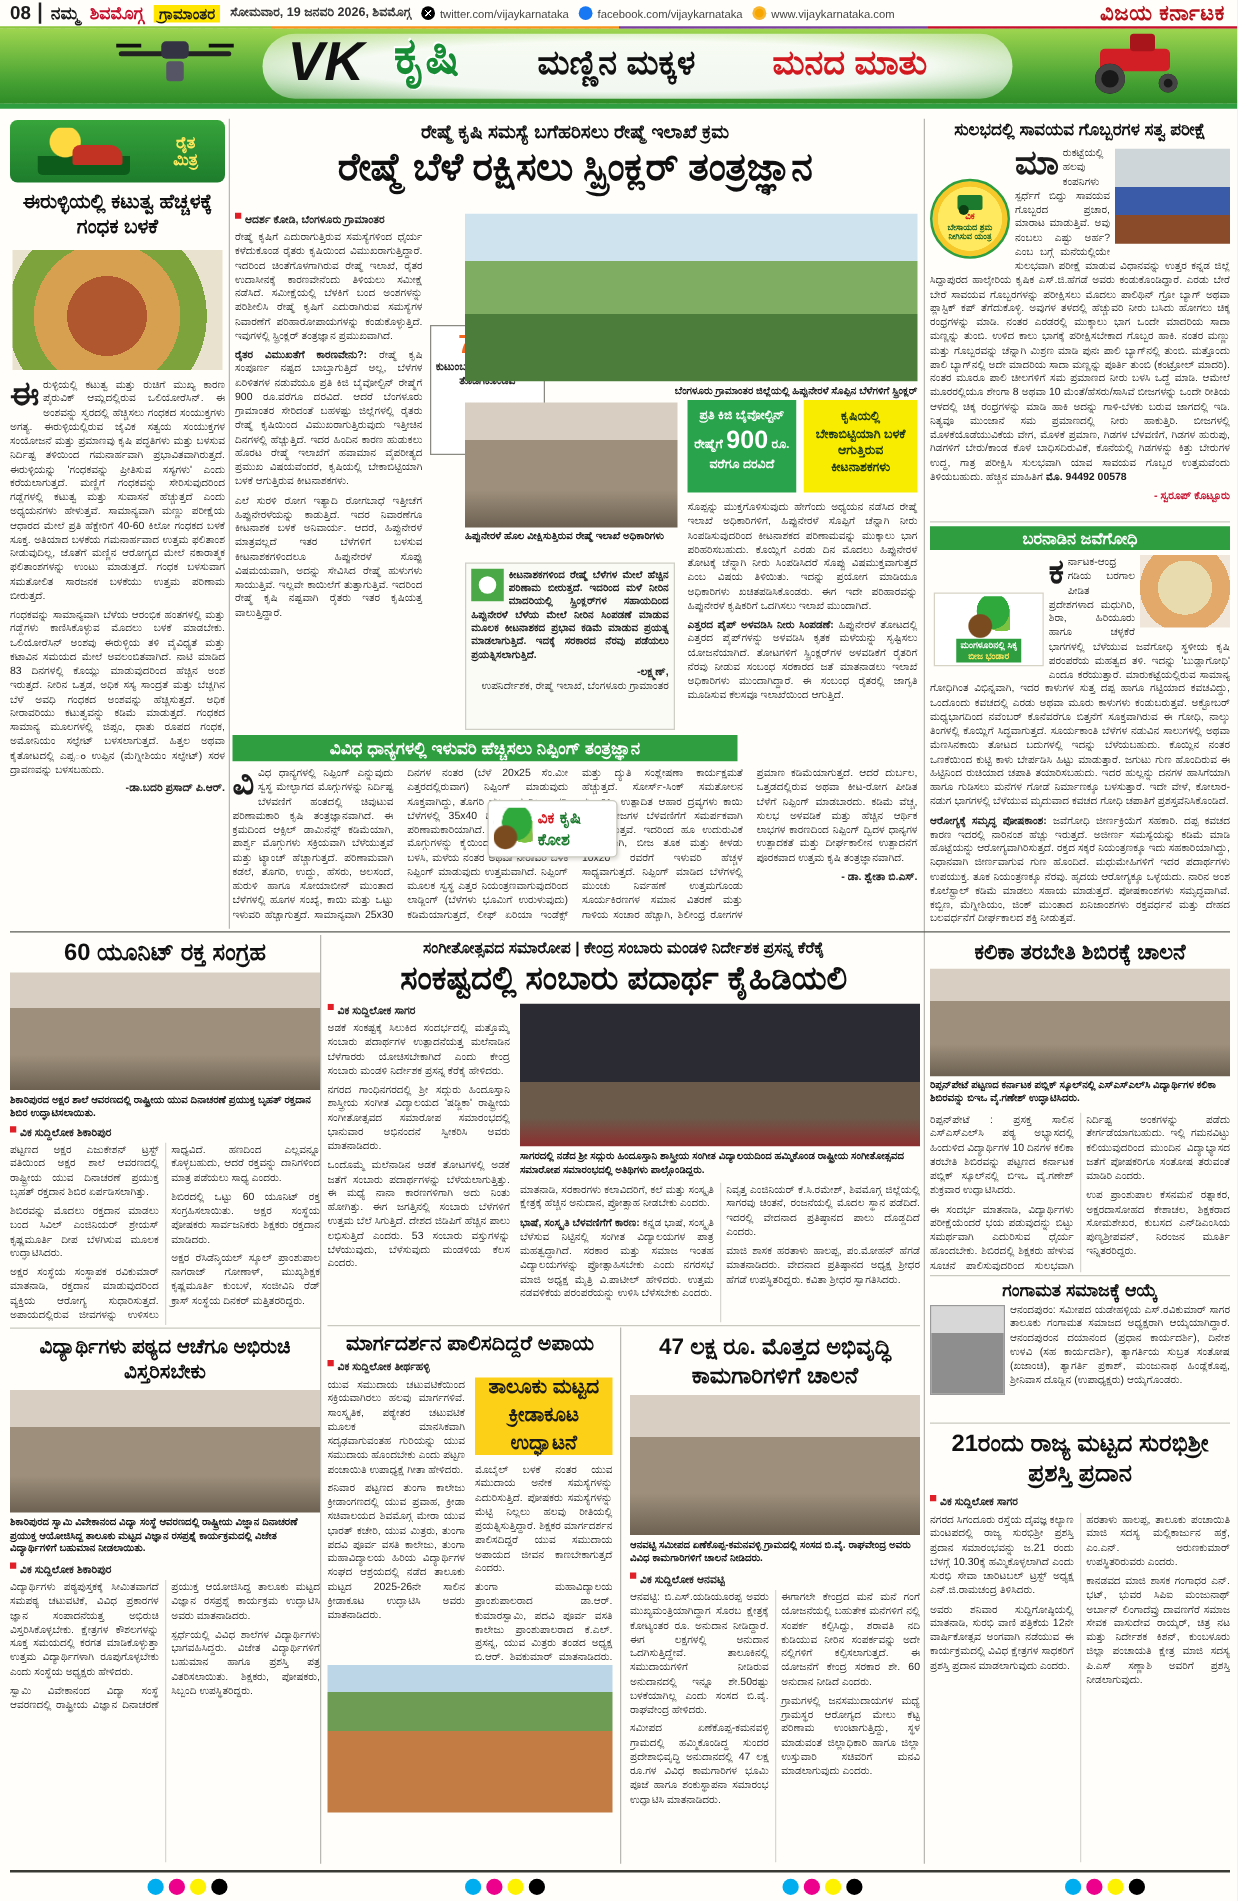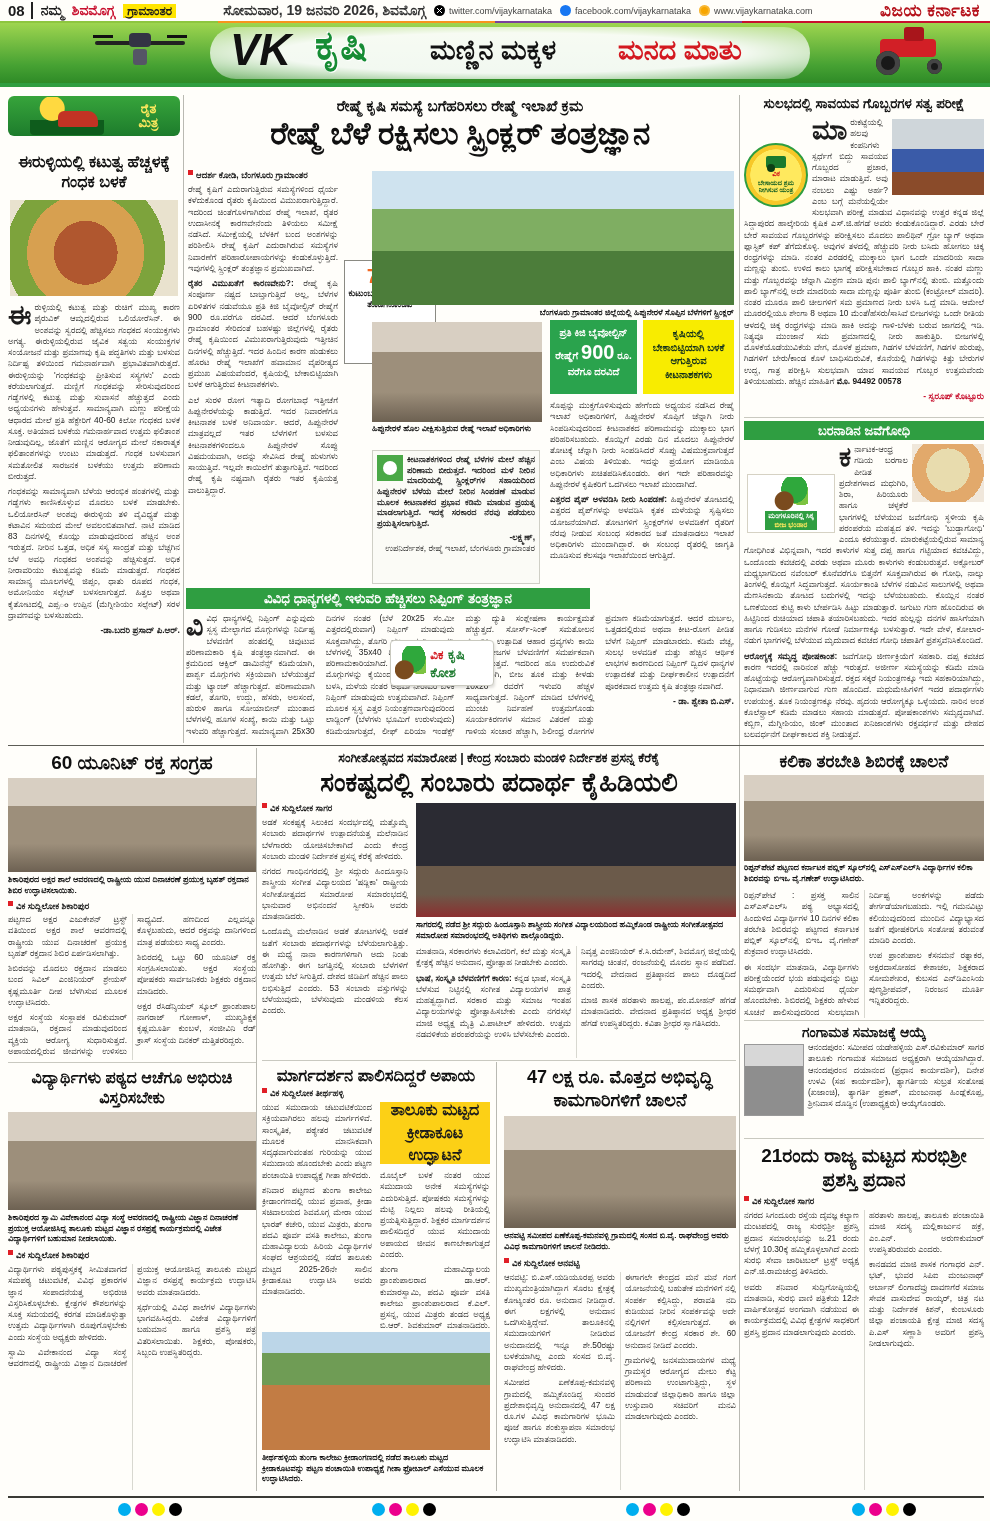--- a/index.html
+++ b/index.html
@@ -5,21 +5,21 @@
   html,body{margin:0;padding:0;background:#e8e8e4;}
   #page{position:relative;width:990px;height:1521px;background:#fffefa;margin:0 auto;
         font-family:"Liberation Sans","DejaVu Sans",sans-serif;color:#1b1b1b;overflow:hidden;}
   .abs{position:absolute;}
   
   .topstrip{left:0;top:0;width:990px;height:21px;display:flex;align-items:center;gap:8px;padding-left:8px;box-sizing:border-box;}
   .pgno{font-size:15px;font-weight:bold;border-right:2px solid #222;padding-right:6px;}
   .regpre{font-size:14px;font-weight:bold;}
   .regname{font-size:14px;font-weight:bold;color:#c8102e;}
   .regtag{font-size:12px;font-weight:bold;background:#ffe500;padding:0 4px;}
-  .dateline{font-size:14px;color:#333;font-weight:bold;margin-left:39px;}
+  .dateline{font-size:10px;color:#333;font-weight:bold;}
   .soc{display:flex;align-items:center;gap:4px;font-size:9px;color:#444;}
   .ic{width:11px;height:11px;border-radius:50%;display:inline-block;}
   .ic.x{background:#000;position:relative;}
   .ic.x::after{content:"";position:absolute;left:3px;top:3px;width:5px;height:5px;
      background:linear-gradient(45deg,transparent 44%,#fff 44% 56%,transparent 56%),linear-gradient(-45deg,transparent 44%,#fff 44% 56%,transparent 56%);}
   .ic.fb{background:#1877f2;}
   .ic.gl{background:#f7a600;box-shadow:inset 0 0 0 2px #fff3;}
   .brand{margin-left:auto;margin-right:10px;font-size:17px;font-weight:bold;color:#b5121b;letter-spacing:.5px;}
   .colorrule{left:0;top:21px;width:990px;height:2px;
      background:linear-gradient(90deg,#8dc63f 0 22%,#f7941d 22% 50%,#7b3f9d 50% 75%,#c8102e 75% 100%);}
@@ -148,21 +148,21 @@
         <div class="w2"></div>
       </div>
   </div>
 
   <div class="abs vr" style="left:183px;top:95px;height:648px;"></div>
   <div class="abs vr" style="left:739px;top:95px;height:1396px;"></div>
   <div class="abs vr" style="left:256px;top:748px;height:743px;"></div>
   <div class="abs vr" style="left:496px;top:1062px;height:429px;"></div>
   <div class="abs hr" style="left:8px;top:745px;width:976px;"></div>
 
-  <div class="abs badge-rm" style="left:8px;top:96px;width:172px;height:40px;">
+  <div class="abs badge-rm" style="left:8px;top:96px;width:172px;height:50px;">
     <div class="rm-art">
         <div class="rm-ox"></div>
       </div>
     <div class="rm-txt">
         <div>ರೈತ</div>
         <div>ಮಿತ್ರ</div>
       </div>
   </div>
   <div class="abs hl ctr" style="left:8px;top:152px;width:172px;font-size:16px;line-height:1.25;">ಈರುಳ್ಳಿಯಲ್ಲಿ ಕಟುತ್ವ ಹೆಚ್ಚಳಕ್ಕೆ ಗಂಧಕ ಬಳಕೆ</div>
   <div class="abs ph-onion" style="left:10px;top:200px;width:168px;height:96px;"></div>
@@ -305,21 +305,20 @@
   <div class="abs bt" style="left:262px;top:1102px;width:110px;height:226px;">
     <p>ಯುವ ಸಮುದಾಯ ಚಟುವಟಿಕೆಯಿಂದ ಸಕ್ರಿಯವಾಗಿರಲು ಹಲವು ಮಾರ್ಗಗಳಿವೆ. ಸಾಂಸ್ಕೃತಿಕ, ಪಠ್ಯೇತರ ಚಟುವಟಿಕೆ ಮೂಲಕ ಮಾನಸಿಕವಾಗಿ ಸದೃಢವಾಗುವಂತಹ ಗುರಿಯನ್ನು ಯುವ ಸಮುದಾಯ ಹೊಂದಬೇಕು ಎಂದು ಪಟ್ಟಣ ಪಂಚಾಯಿತಿ ಉಪಾಧ್ಯಕ್ಷೆ ಗೀತಾ ಹೇಳಿದರು.</p>
     <p>ಶನಿವಾರ ಪಟ್ಟಣದ ತುಂಗಾ ಕಾಲೇಜು ಕ್ರೀಡಾಂಗಣದಲ್ಲಿ ಯುವ ಪ್ರವಾಹ, ಕ್ರೀಡಾ ಸಚಿವಾಲಯದ ಶಿವಮೊಗ್ಗ ಮೇರಾ ಯುವ ಭಾರತ್ ಕಚೇರಿ, ಯುವ ಮಿತ್ರರು, ತುಂಗಾ ಪದವಿ ಪೂರ್ವ ವಸತಿ ಕಾಲೇಜು, ತುಂಗಾ ಮಹಾವಿದ್ಯಾಲಯ ಹಿರಿಯ ವಿದ್ಯಾರ್ಥಿಗಳ ಸಂಘದ ಆಶ್ರಯದಲ್ಲಿ ನಡೆದ ತಾಲೂಕು ಮಟ್ಟದ 2025-26ನೇ ಸಾಲಿನ ಕ್ರೀಡಾಕೂಟ ಉದ್ಘಾಟಿಸಿ ಅವರು ಮಾತನಾಡಿದರು.</p>
   </div>
   <div class="abs ybox" style="left:380px;top:1102px;width:110px;height:62px;">ತಾಲೂಕು ಮಟ್ಟದ ಕ್ರೀಡಾಕೂಟ ಉದ್ಘಾಟನೆ</div>
   <div class="abs bt" style="left:380px;top:1170px;width:110px;height:158px;">
     <p>ಮೊಬೈಲ್ ಬಳಕೆ ನಂತರ ಯುವ ಸಮುದಾಯ ಅನೇಕ ಸಮಸ್ಯೆಗಳನ್ನು ಎದುರಿಸುತ್ತಿದೆ. ಪೋಷಕರು ಸಮಸ್ಯೆಗಳನ್ನು ಮೆಟ್ಟಿ ನಿಲ್ಲಲು ಹಲವು ರೀತಿಯಲ್ಲಿ ಪ್ರಯತ್ನಿಸುತ್ತಿದ್ದಾರೆ. ಶಿಕ್ಷಕರ ಮಾರ್ಗದರ್ಶನ ಪಾಲಿಸದಿದ್ದರೆ ಯುವ ಸಮುದಾಯ ಅಪಾಯದ ಜೀವನ ಕಾಣಬೇಕಾಗುತ್ತದೆ ಎಂದರು.</p>
     <p>ತುಂಗಾ ಮಹಾವಿದ್ಯಾಲಯ ಪ್ರಾಂಶುಪಾಲರಾದ ಡಾ.ಆರ್. ಕುಮಾರಸ್ವಾಮಿ, ಪದವಿ ಪೂರ್ವ ವಸತಿ ಕಾಲೇಜು ಪ್ರಾಂಶುಪಾಲರಾದ ಕೆ.ಎಲ್. ಪ್ರಸನ್ನ, ಯುವ ಮಿತ್ರರು ತಂಡದ ಅಧ್ಯಕ್ಷ ಬಿ.ಆರ್. ಶಿವಕುಮಾರ್ ಮಾತನಾಡಿದರು. ತುಂಗಾ ಕಾಲೇಜು ಹಿರಿಯ ವಿದ್ಯಾರ್ಥಿಗಳ ಸಂಘದ ಅಧ್ಯಕ್ಷ ಯುವರಾಜ್ ಕಬ್ಬೆ, ದೈಹಿಕ ಶಿಕ್ಷಣ ನಿರ್ದೇಶಕ ಡಾ.ಸುಜನ್ ಇದ್ದರು.</p>
   </div>
   <div class="abs ph-ground" style="left:262px;top:1332px;width:228px;height:118px;"></div>
-  <div class="abs cap" style="left:262px;top:1453px;width:228px;">ತೀರ್ಥಹಳ್ಳಿಯ ತುಂಗಾ ಕಾಲೇಜು ಕ್ರೀಡಾಂಗಣದಲ್ಲಿ ನಡೆದ ತಾಲೂಕು ಮಟ್ಟದ ಕ್ರೀಡಾಕೂಟವನ್ನು ಪಟ್ಟಣ ಪಂಚಾಯಿತಿ ಉಪಾಧ್ಯಕ್ಷೆ ಗೀತಾ ಫ್ರೋಬಾಲ್ ಎಸೆಯುವ ಮೂಲಕ ಉದ್ಘಾಟಿಸಿದರು.</div>
 
   <div class="abs hl ctr" style="left:504px;top:1066px;width:232px;font-size:18px;line-height:1.25;">47 ಲಕ್ಷ ರೂ. ಮೊತ್ತದ ಅಭಿವೃದ್ಧಿ ಕಾಮಗಾರಿಗಳಿಗೆ ಚಾಲನೆ</div>
   <div class="abs ph-people" style="left:504px;top:1116px;width:232px;height:112px;"></div>
   <div class="abs cap" style="left:504px;top:1231px;width:232px;">ಆನವಟ್ಟಿ ಸಮೀಪದ ಏಣೆಕೊಪ್ಪ-ಕಮನವಳ್ಳಿ ಗ್ರಾಮದಲ್ಲಿ ಸಂಸದ ಬಿ.ವೈ. ರಾಘವೇಂದ್ರ ಅವರು ವಿವಿಧ ಕಾಮಗಾರಿಗಳಿಗೆ ಚಾಲನೆ ನೀಡಿದರು.</div>
   <div class="abs byl" style="left:504px;top:1258px;width:232px;">
       <span class="bsq"></span>
       <span>ವಿಕ ಸುದ್ದಿಲೋಕ ಆನವಟ್ಟಿ</span>
     </div>
   <div class="abs bt cols2" style="left:504px;top:1272px;width:232px;height:218px;">
     <p>ಆನವಟ್ಟಿ: ಬಿ.ಎಸ್.ಯಡಿಯೂರಪ್ಪ ಅವರು ಮುಖ್ಯಮಂತ್ರಿಯಾಗಿದ್ದಾಗ ಸೊರಬ ಕ್ಷೇತ್ರಕ್ಕೆ ಕೋಟ್ಯಂತರ ರೂ. ಅನುದಾನ ನೀಡಿದ್ದಾರೆ. ಈಗ ಲಕ್ಷಗಳಲ್ಲಿ ಅನುದಾನ ಒದಗಿಸುತ್ತಿದ್ದೇವೆ. ತಾಲೂಕಿನಲ್ಲಿ ಸಮುದಾಯಗಳಿಗೆ ನೀಡಿರುವ ಅನುದಾನದಲ್ಲಿ ಇನ್ನೂ ಶೇ.50ರಷ್ಟು ಬಳಕೆಯಾಗಿಲ್ಲ ಎಂದು ಸಂಸದ ಬಿ.ವೈ. ರಾಘವೇಂದ್ರ ಹೇಳಿದರು.</p>

